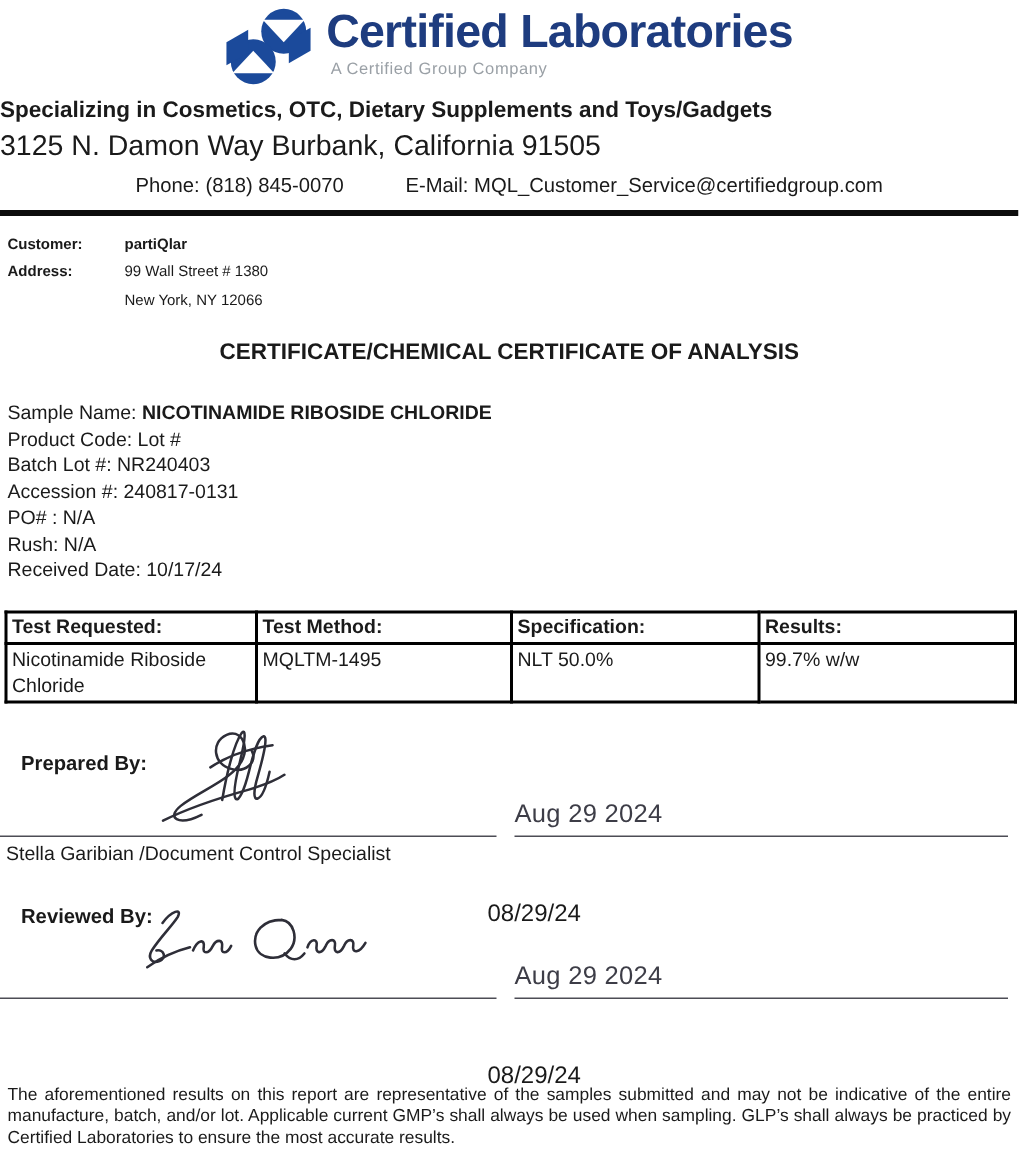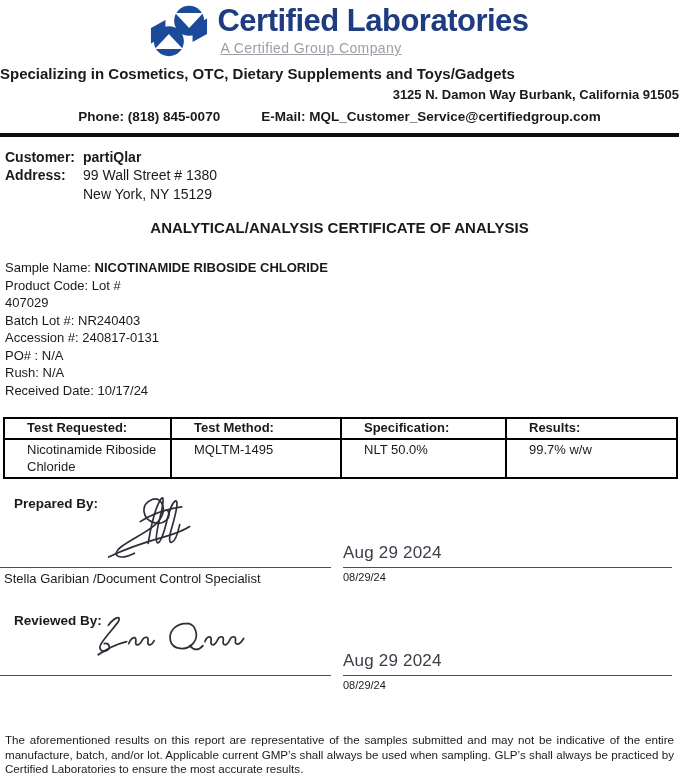--- a/index.html
+++ b/index.html
@@ -15,54 +15,54 @@
     width:679px;height:779px;overflow:hidden;
     font-family:"Liberation Sans",sans-serif;
     color:var(--ink);
     position:relative;
   }
   
   .logo-row{display:flex;justify-content:center;align-items:flex-start;padding-top:4px;}
   .logo-icon{width:58px;height:54px;flex:0 0 auto;margin-right:9px;}
   .logo-textblock{display:flex;flex-direction:column;}
   .company-name{font-size:31px;font-weight:bold;color:var(--text-blue);letter-spacing:-0.5px;line-height:34px;}
-  .tagline{font-size:14px;color:var(--tagline-gray);letter-spacing:0.4px;margin-top:2px;padding-left:3px;text-decoration:underline;}
+  .tagline{font-size:11px;color:var(--tagline-gray);letter-spacing:0.4px;margin-top:2px;padding-left:3px;}
   
   .hdr1{margin-top:7px;text-align:left;font-weight:bold;font-size:15px;}
-  .hdr2{margin-top:5px;text-align:right;font-weight:bold;font-size:13px;}
-  .hdr3{margin-top:7px;display:flex;justify-content:center;gap:41px;font-weight:bold;font-size:13.5px;}
+  .hdr2{margin-top:5px;text-align:left;font-weight:normal;font-size:19px;}
+  .hdr3{margin-top:7px;display:flex;justify-content:center;gap:41px;font-weight:normal;font-size:13.5px;}
   .rule{margin-top:9px;height:3.5px;background:#0d0d0d;width:679px;}
   
-  .customer{margin:11px 0 0 5px;display:grid;grid-template-columns:78px auto;row-gap:0;font-size:14px;line-height:18.5px;}
+  .customer{margin:11px 0 0 5px;display:grid;grid-template-columns:78px auto;row-gap:0;font-size:10px;line-height:18.5px;}
   .customer .lbl{font-weight:bold;}
   .customer .val{}
   .bold{font-weight:bold;}
   
   .doc-title{margin-top:16px;text-align:center;font-weight:bold;font-size:15px;}
   
   .sample-block{margin:23px 0 0 5px;font-size:13px;line-height:17.5px;}
   .sample-block2{margin:0 0 0 5px;font-size:13px;line-height:17.5px;}
   
   table.results{border-collapse:collapse;table-layout:fixed;width:673px;margin:18px 0 0 3px;font-size:13px;}
-  table.results th,table.results td{border:2px solid #000;text-align:left;vertical-align:top;padding:1px 4px 2px 22px;}
+  table.results th,table.results td{border:2px solid #000;text-align:left;vertical-align:top;padding:1px 4px 2px 3px;}
   table.results th{font-weight:bold;height:21px;}
   table.results td{height:38px;line-height:17px;}
   col.c1{width:167px;}col.c2{width:170px;}col.c3{width:165px;}col.c4{width:171px;}
   
   .sig-block{position:relative;}
   .sig-block .role{position:absolute;font-weight:bold;font-size:13.5px;left:14px;}
   .sig-svg{position:absolute;}
   .stamp{position:absolute;left:343px;font-size:17px;color:var(--stamp);letter-spacing:0.2px;}
   .sig-line{position:absolute;border-top:1.5px solid #4c4c55;}
   .sig-line.left{left:0;width:331px;}
   .sig-line.right{left:343px;width:329px;}
   .sig-name{position:absolute;left:4px;font-size:13px;}
-  .sig-date{position:absolute;left:343px;font-size:11px;}
+  .sig-date{position:absolute;left:325px;font-size:16px;margin-top:40px;}
   .prepared{height:100px;margin-top:13px;}
-  .prepared .role{top:4px;}
+  .prepared .role{top:19px;}
   .prepared .sig-svg{left:103px;top:0;}
   .prepared .stamp{top:51px;}
   .prepared .sig-line{top:75px;}
   .prepared .sig-name{top:79px;}
   .prepared .sig-date{top:79px;}
   .reviewed{height:90px;margin-top:15px;}
   .reviewed .role{top:6px;}
   .reviewed .sig-svg{left:88px;top:2px;}
   .reviewed .stamp{top:44px;}
   .reviewed .sig-line{top:68px;}
@@ -99,29 +99,28 @@
   <span><span>E-Mail:</span> <span>MQL_Customer_Service@certifiedgroup.com</span></span>
 </div>
 <div class="rule"></div>
 
 <div class="customer">
   <span class="lbl">Customer:</span>
   <span class="val bold">partiQlar</span>
   <span class="lbl">Address:</span>
   <span class="val">99 Wall Street # 1380</span>
   <span></span>
-  <span class="val">New York, NY 15129</span>
+  <span class="val">New York, NY 12066</span>
 </div>
 
-<div class="doc-title">ANALYTICAL/ANALYSIS CERTIFICATE OF ANALYSIS</div>
+<div class="doc-title">CERTIFICATE/CHEMICAL CERTIFICATE OF ANALYSIS</div>
 
 <div class="sample-block">
   <div><span>Sample Name: </span><span class="bold">NICOTINAMIDE RIBOSIDE CHLORIDE</span></div>
   <div>Product Code: Lot #</div>
-  <div>407029</div>
   <div>Batch Lot #: NR240403</div>
   <div>Accession #: 240817-0131</div>
 </div>
 <div class="sample-block2">
   <div>PO# : N/A</div>
   <div>Rush: N/A</div>
   <div>Received Date: 10/17/24</div>
 </div>
 
 <table class="results">

